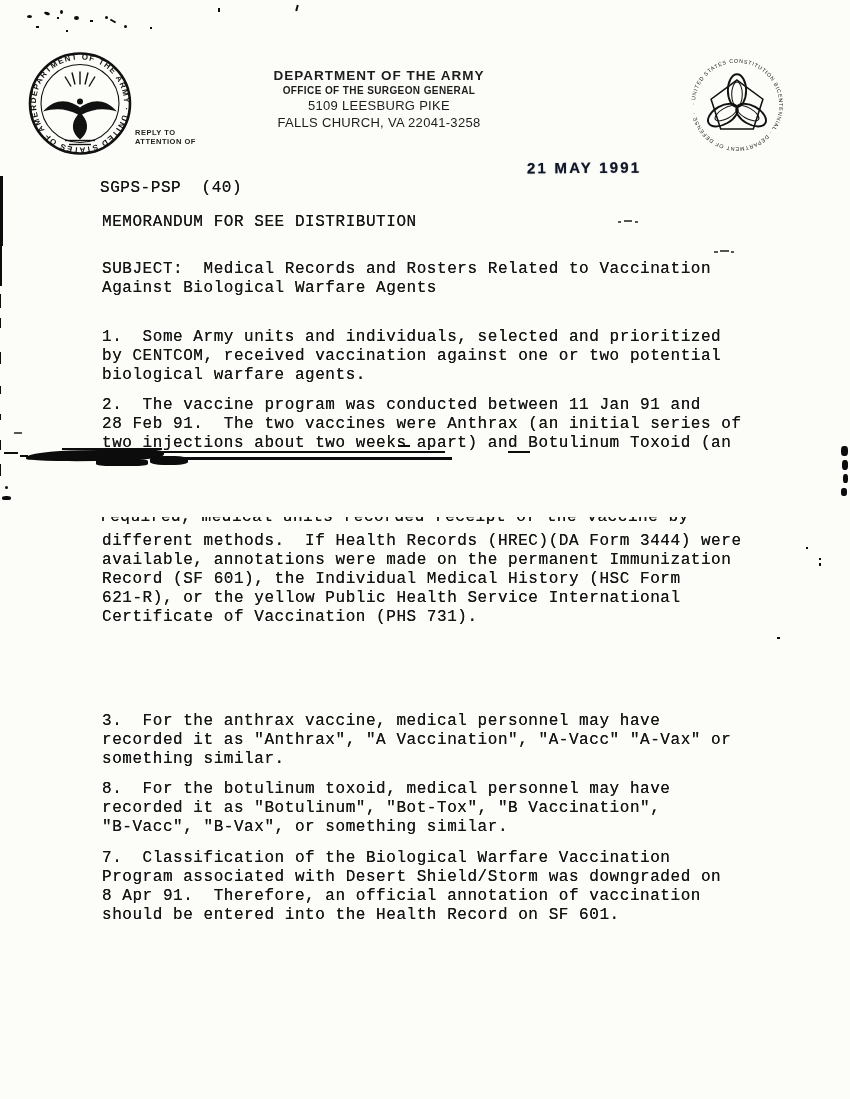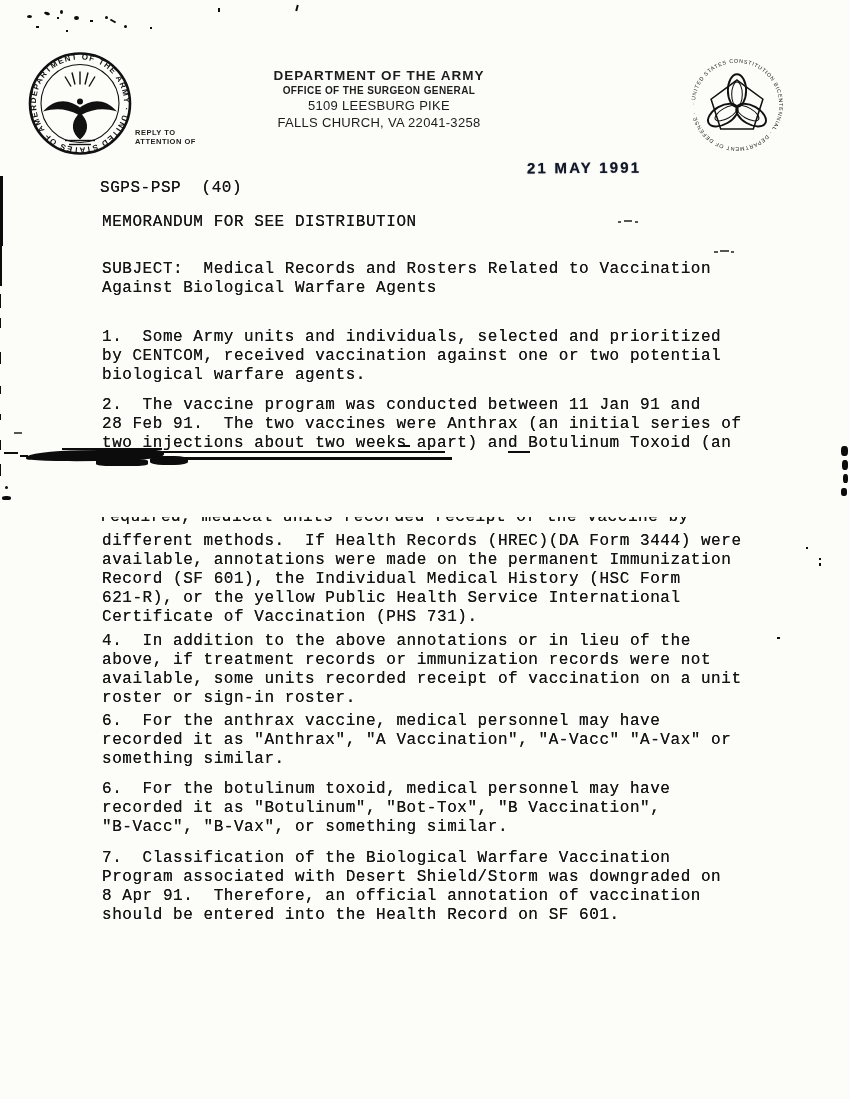--- a/index.html
+++ b/index.html
@@ -171,28 +171,24 @@
 
   <div class="cutwrap">
     <div class="mono-inner">required, medical units recorded receipt of the vaccine by</div>
   </div>
 
   <div class="mono" style="left:102px;top:532px;">different methods.  If Health Records (HREC)(DA Form 3444) were
 available, annotations were made on the permanent Immunization
 Record (SF 601), the Individual Medical History (HSC Form
 621-R), or the yellow Public Health Service International
 Certificate of Vaccination (PHS 731).</div>
-  <div class="mono" style="left:102px;top:632px;">4.  In addition to the above annotations or in lieu of the
-above, if treatment records or immunization records were not
-available, some units recorded receipt of vaccination on a unit
-roster or sign-in roster.</div>
-  <div class="mono" style="left:102px;top:712px;">6.  For the anthrax vaccine, medical personnel may have
+  <div class="mono" style="left:102px;top:712px;">3.  For the anthrax vaccine, medical personnel may have
 recorded it as "Anthrax", "A Vaccination", "A-Vacc" "A-Vax" or
 something similar.</div>
-  <div class="mono" style="left:102px;top:780px;">6.  For the botulinum toxoid, medical personnel may have
+  <div class="mono" style="left:102px;top:780px;">8.  For the botulinum toxoid, medical personnel may have
 recorded it as "Botulinum", "Bot-Tox", "B Vaccination",
 "B-Vacc", "B-Vax", or something similar.</div>
   <div class="mono" style="left:102px;top:849px;">7.  Classification of the Biological Warfare Vaccination
 Program associated with Desert Shield/Storm was downgraded on
 8 Apr 91.  Therefore, an official annotation of vaccination
 should be entered into the Health Record on SF 601.</div>
 
 </div>
 
 </body></html>

